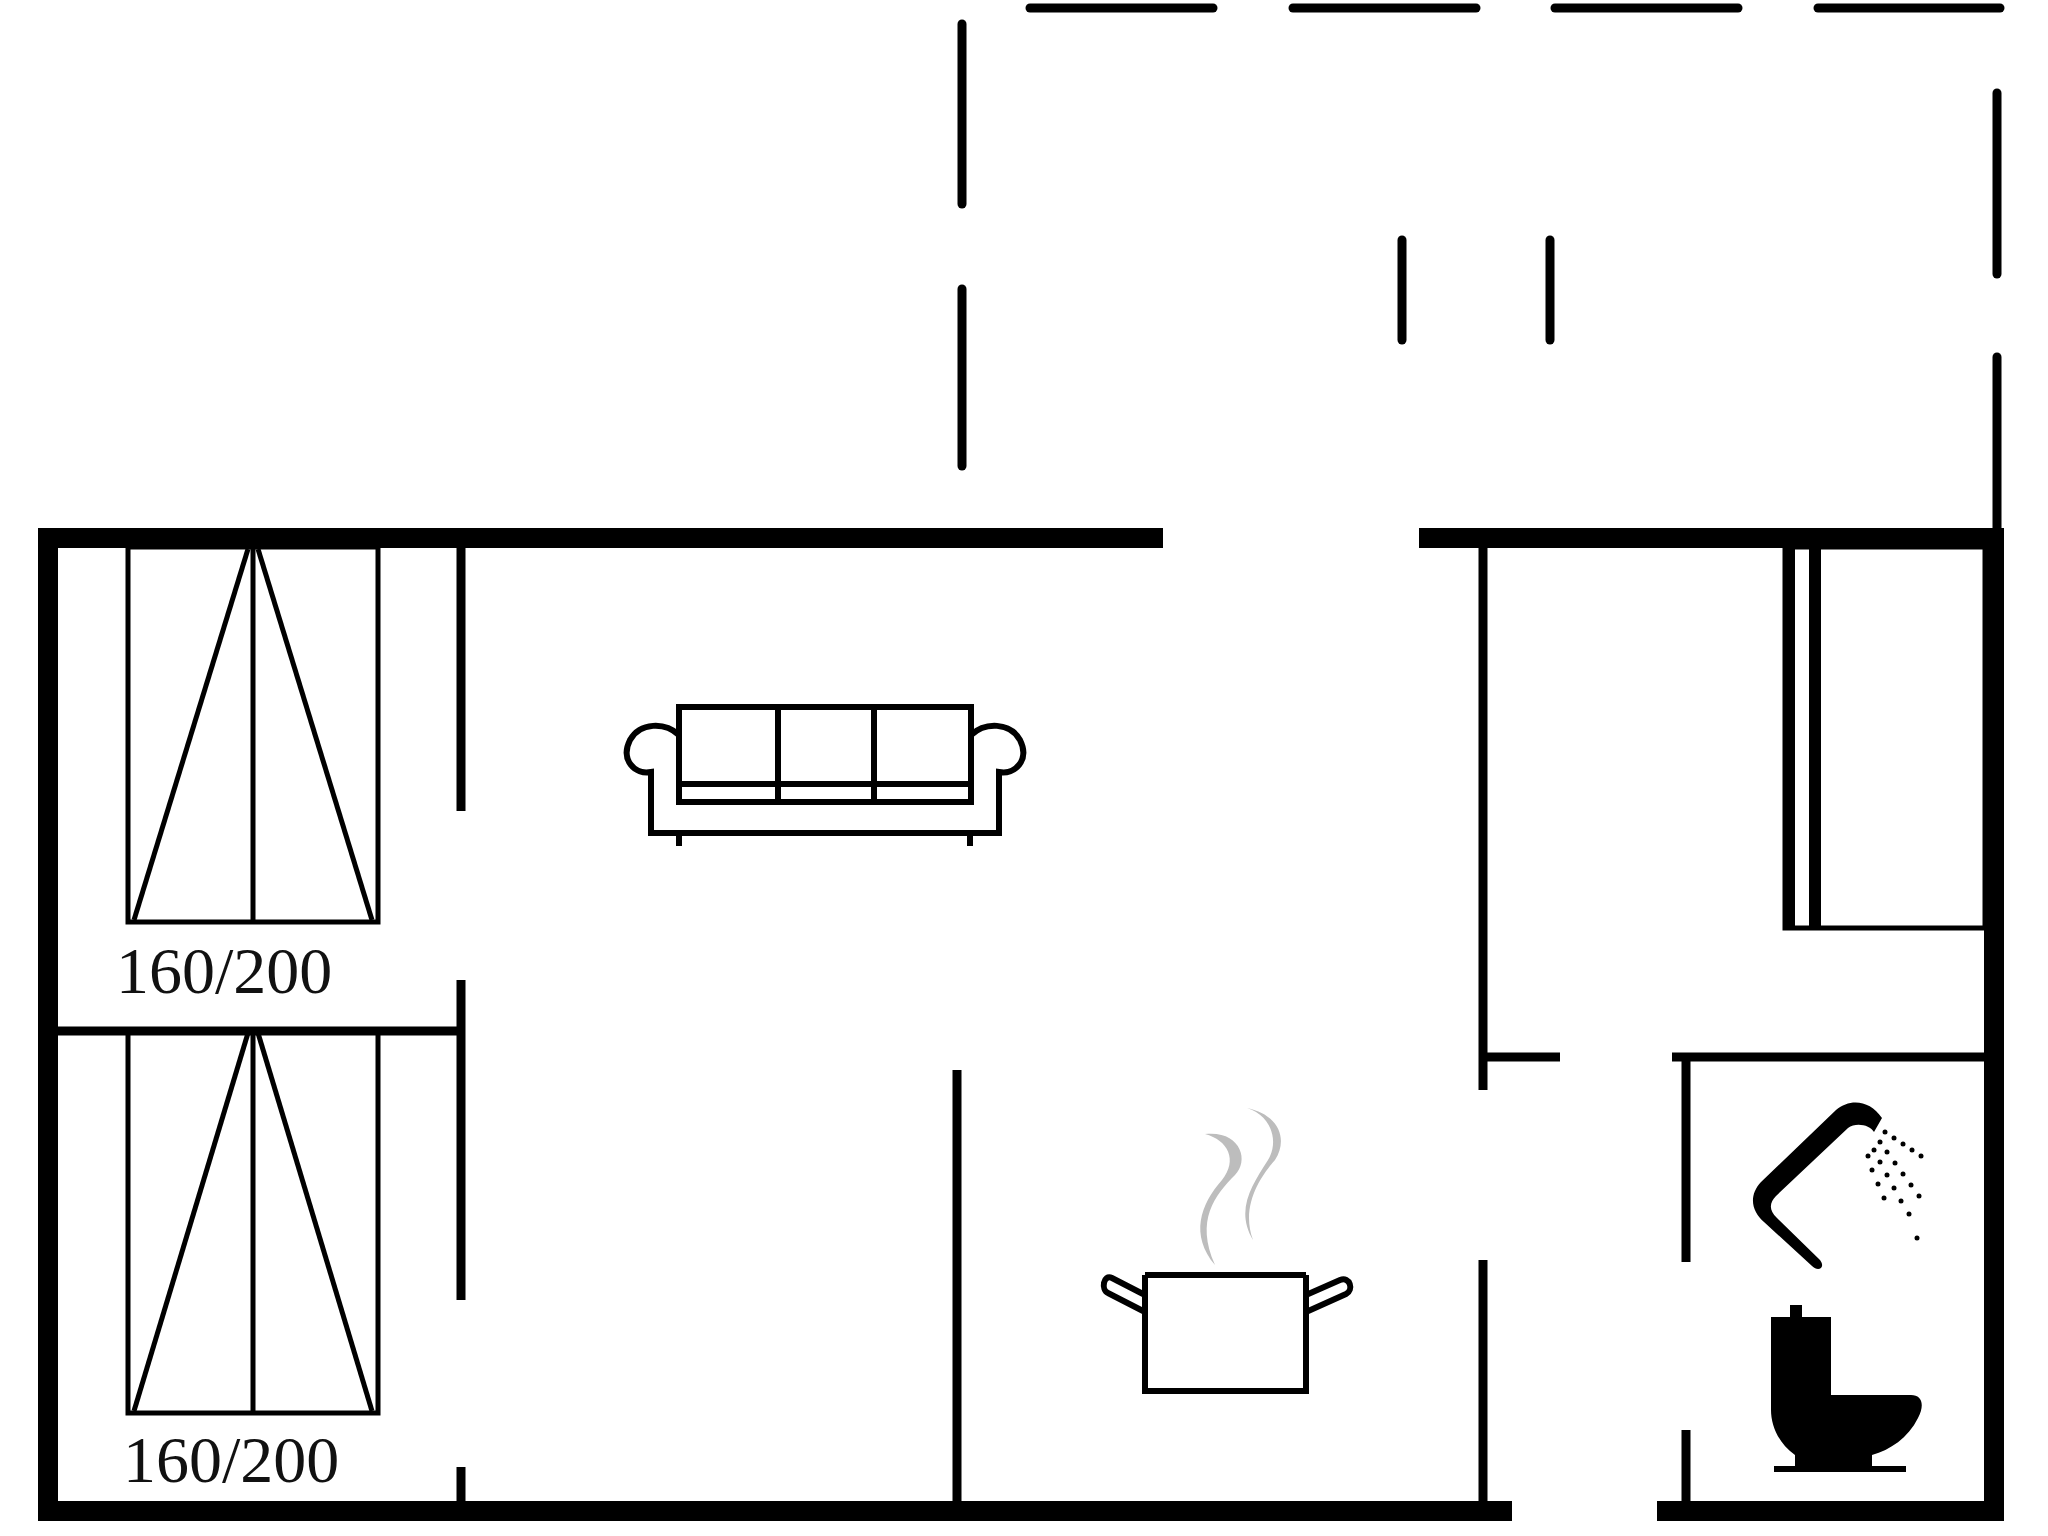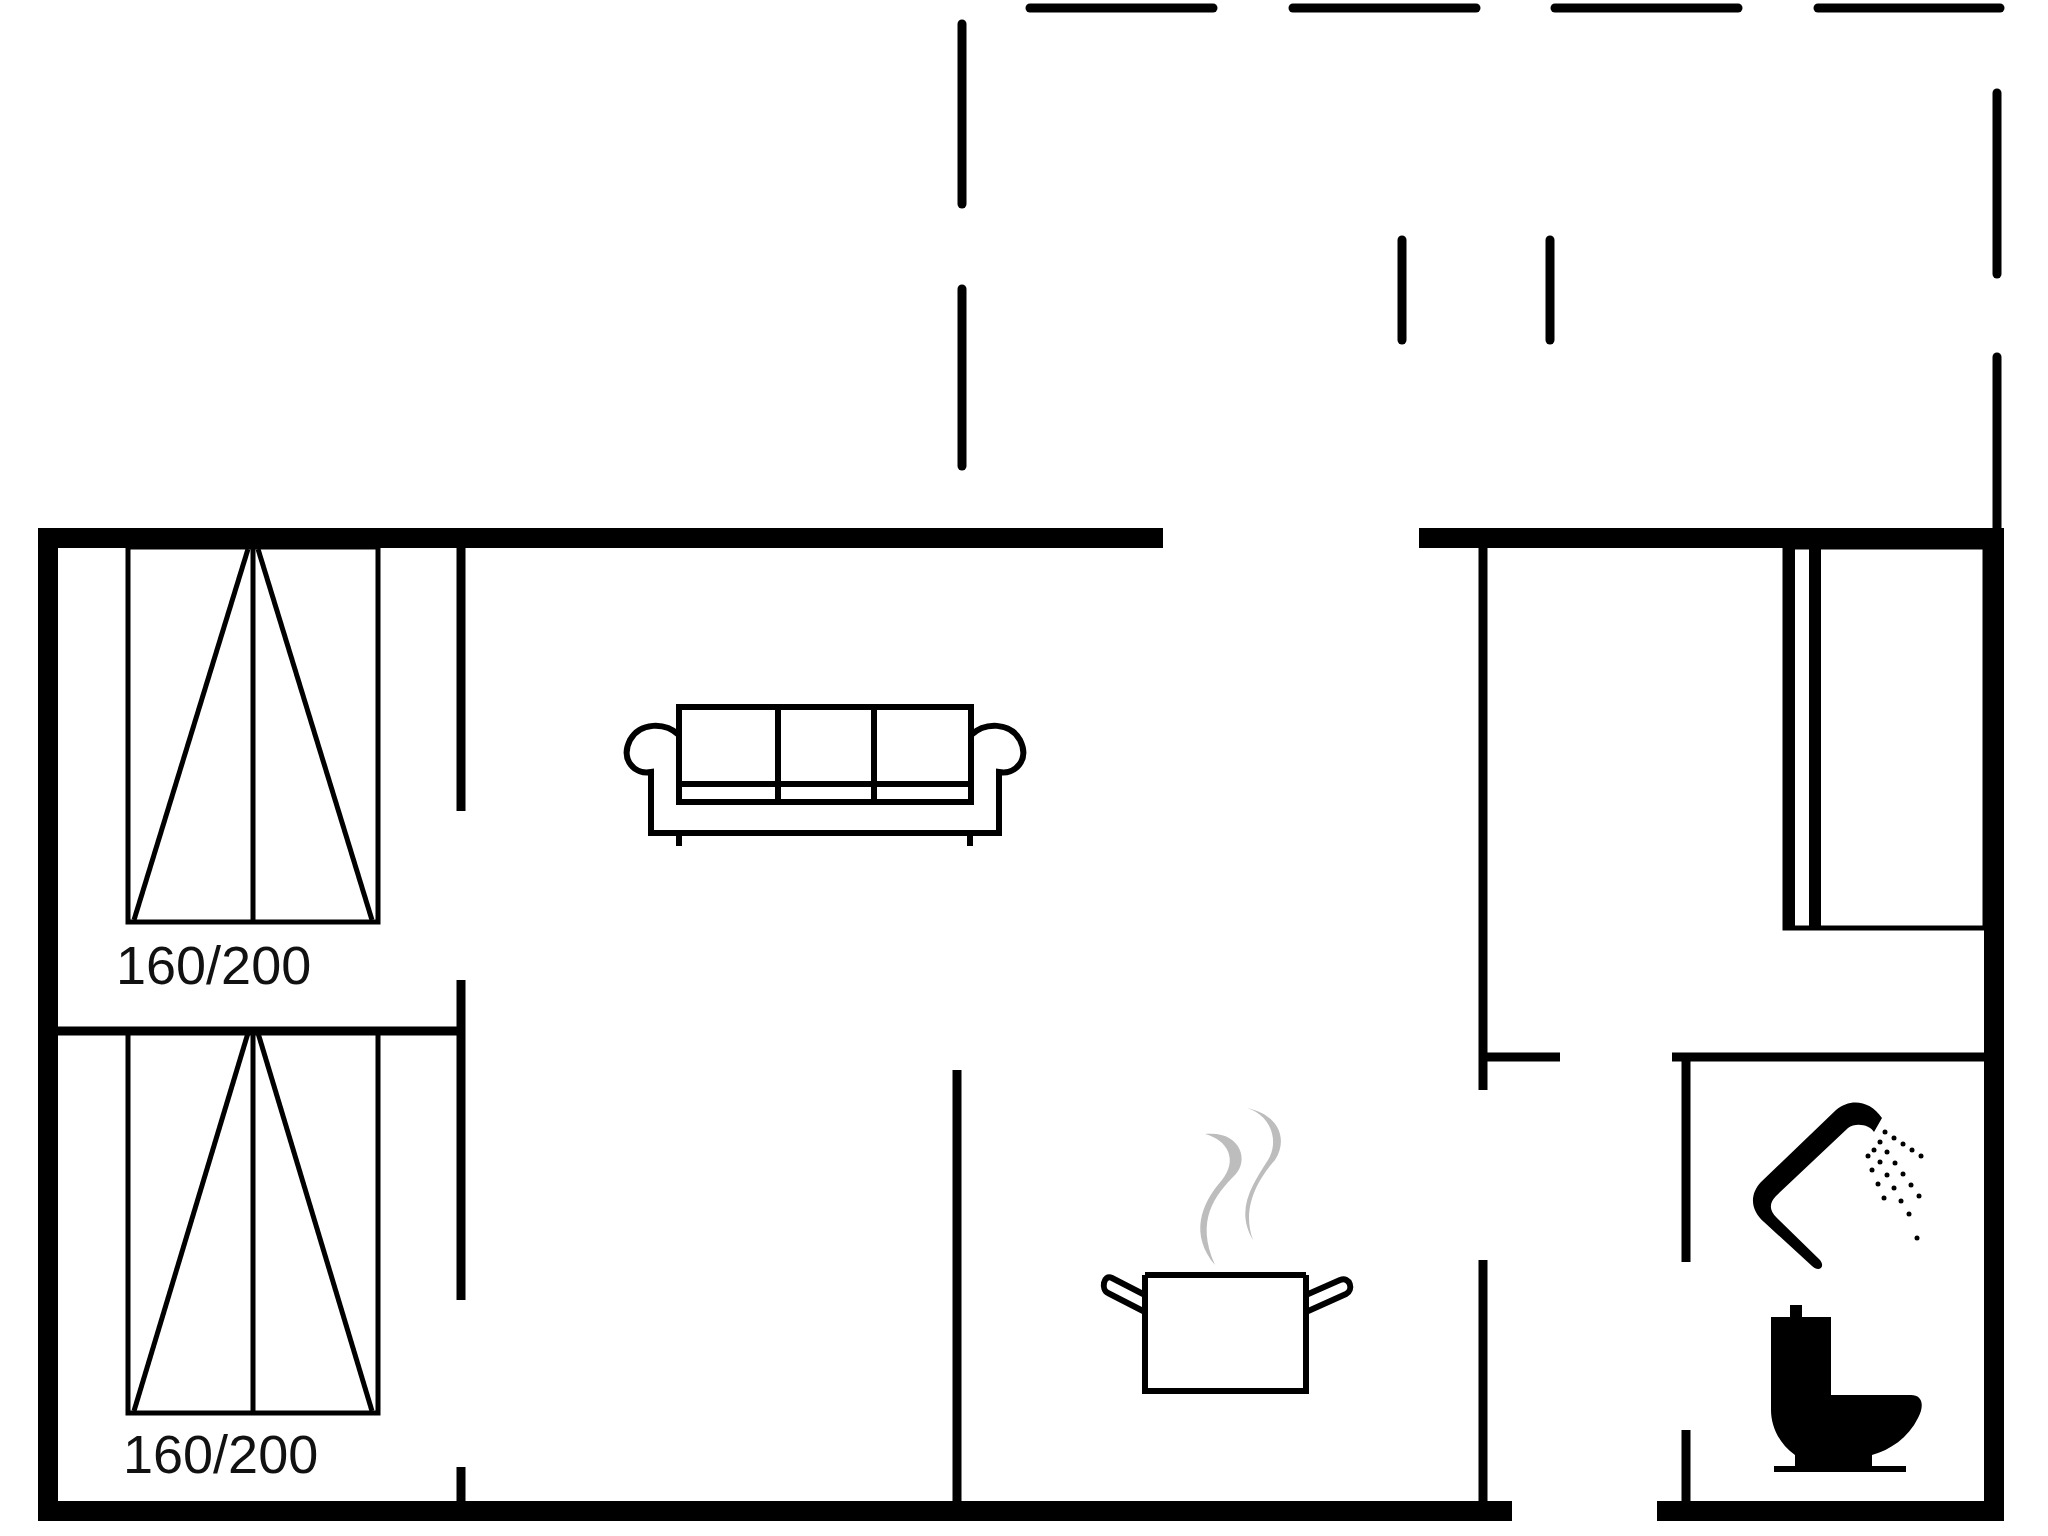--- a/index.html
+++ b/index.html
@@ -5,22 +5,22 @@
     html, body { margin: 0; padding: 0; background: #ffffff; }
     body { width: 2048px; height: 1536px; overflow: hidden; position: relative; }
     #plan { position: absolute; left: 0; top: 0; width: 2048px; height: 1536px; }
     .wall-outer { stroke: #000; stroke-width: 20; stroke-linecap: butt; fill: none; }
     .wall-inner { stroke: #000; stroke-width: 9; stroke-linecap: butt; fill: none; }
     .dash { stroke: #000; stroke-width: 9; stroke-linecap: round; fill: none; }
     .furn { stroke: #000; stroke-width: 6; fill: none; }
     .bed-line { stroke: #000; stroke-width: 5; fill: none; }
     .label {
       position: absolute;
-      font-family: Liberation Sans, sans-serif;
-      font-size: 54px;
+      font-family: Liberation Serif, serif;
+      font-size: 66px;
       color: #111;
       line-height: 1;
       white-space: nowrap;
     }
   </style>
 </head>
 <body>
 
 <svg id="plan" viewBox="0 0 2048 1536" xmlns="http://www.w3.org/2000/svg">
 

